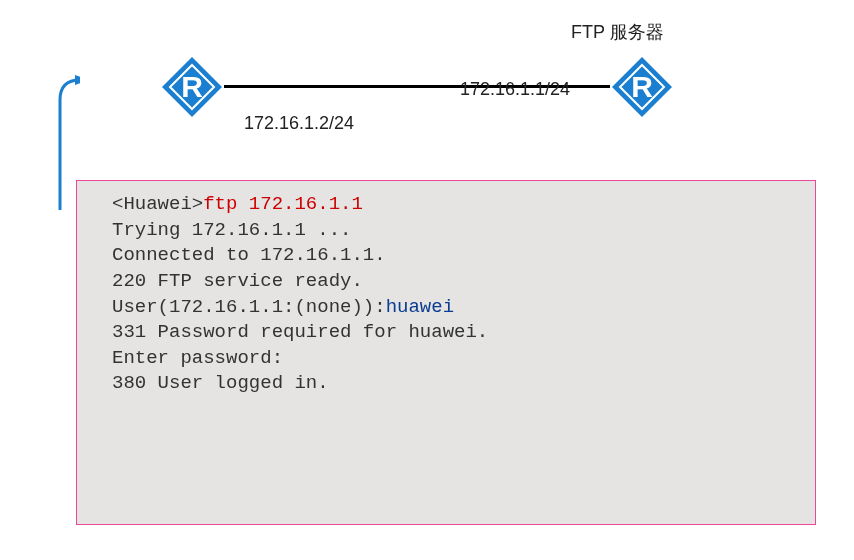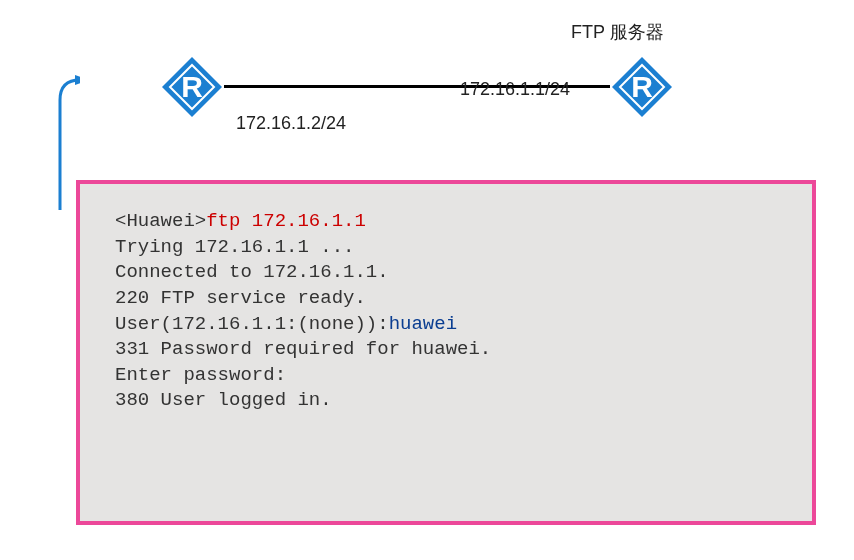--- a/index.html
+++ b/index.html
@@ -39,38 +39,38 @@
     top: 65px;
     left: 104px;
     width: 386px;
   }
   .ip-left, .ip-right {
     position: absolute;
     font-size: 18px;
     color: #222;
     margin-top: 18px;
   }
-  .ip-left { left: 116px; top: 75px; }
+  .ip-left { left: 124px; top: 75px; }
   .ip-right { left: 340px; top: 41px; }
   .callout-arrow {
     position: absolute;
     left: 20px;
     top: 70px;
     width: 60px;
     height: 140px;
   }
   .terminal-box {
     position: absolute;
     left: 76px;
     top: 180px;
     width: 740px;
     height: 345px;
     background: #e5e4e3;
-    border: 4px solid #ec4899;
-    padding: 25px 35px;
+    border: 1px solid #ec4899;
+    padding: 11px 35px;
   }
   .term-line {
     font-family: "Courier New", Courier, monospace;
     font-size: 19px;
     line-height: 1.35;
     color: #333;
     white-space: pre;
   }
   .cmd-red { color: #cc0000; }
   .user-blue { color: #0a3d91; }

